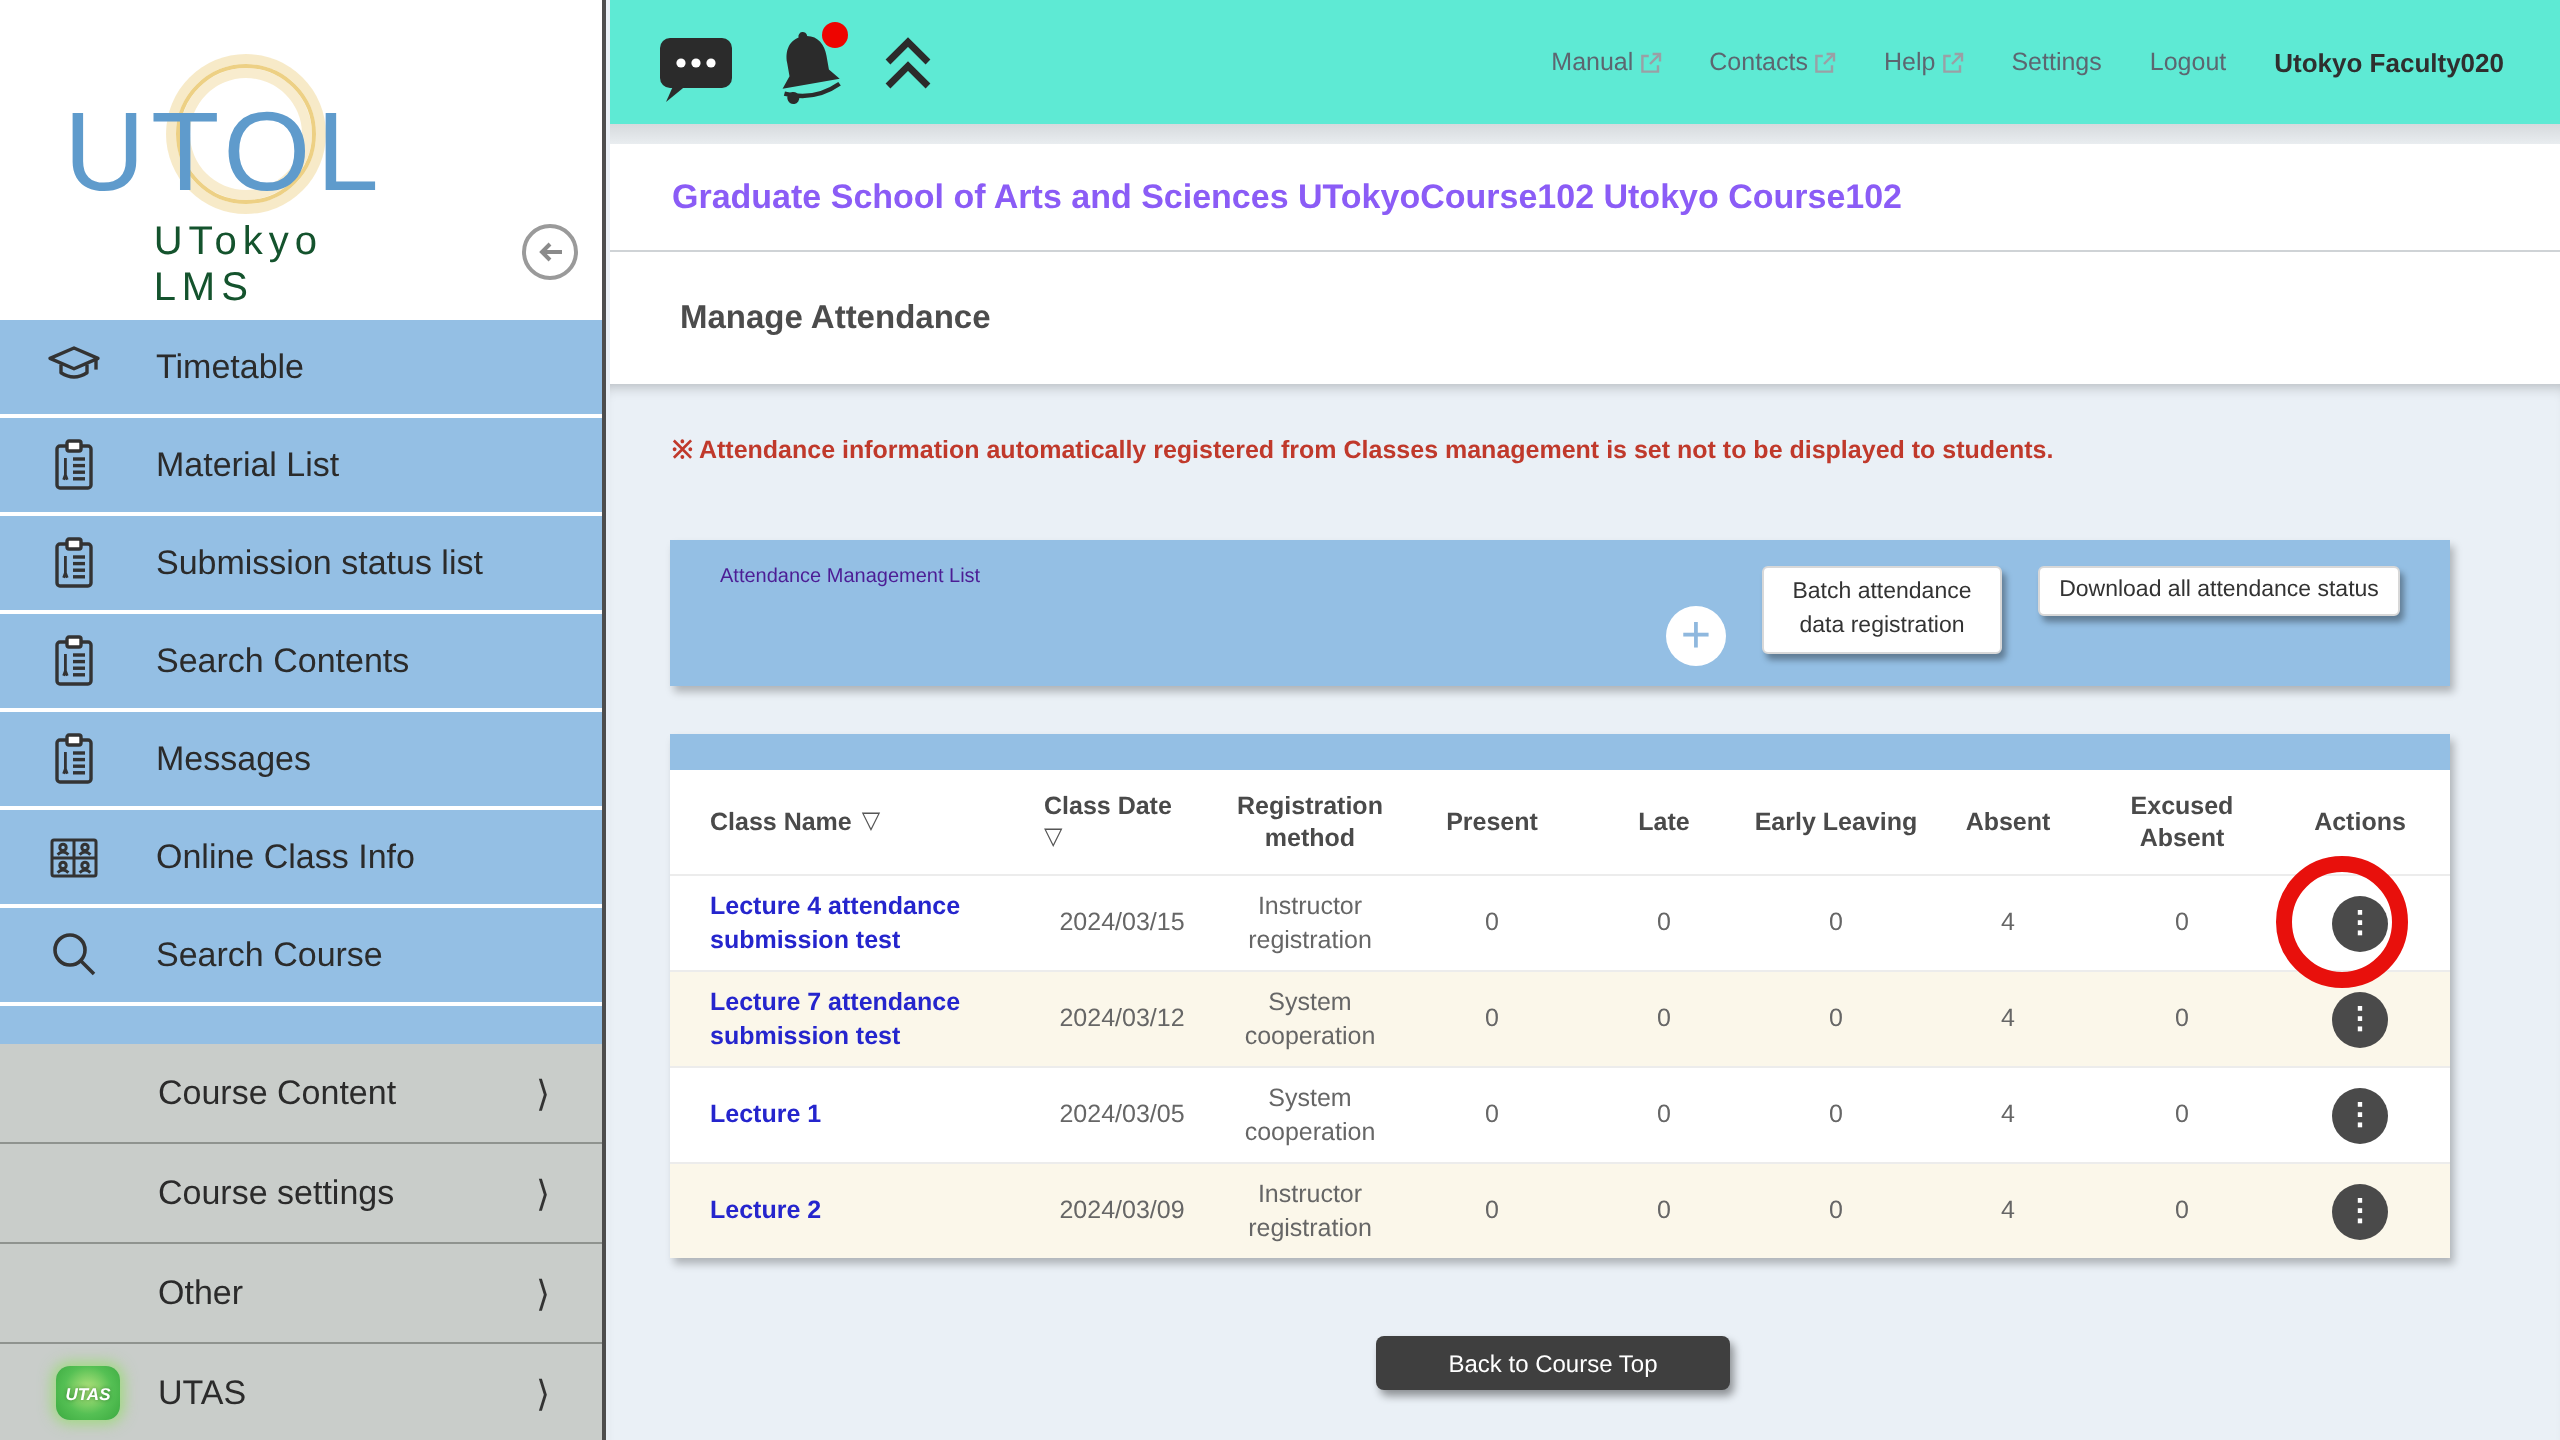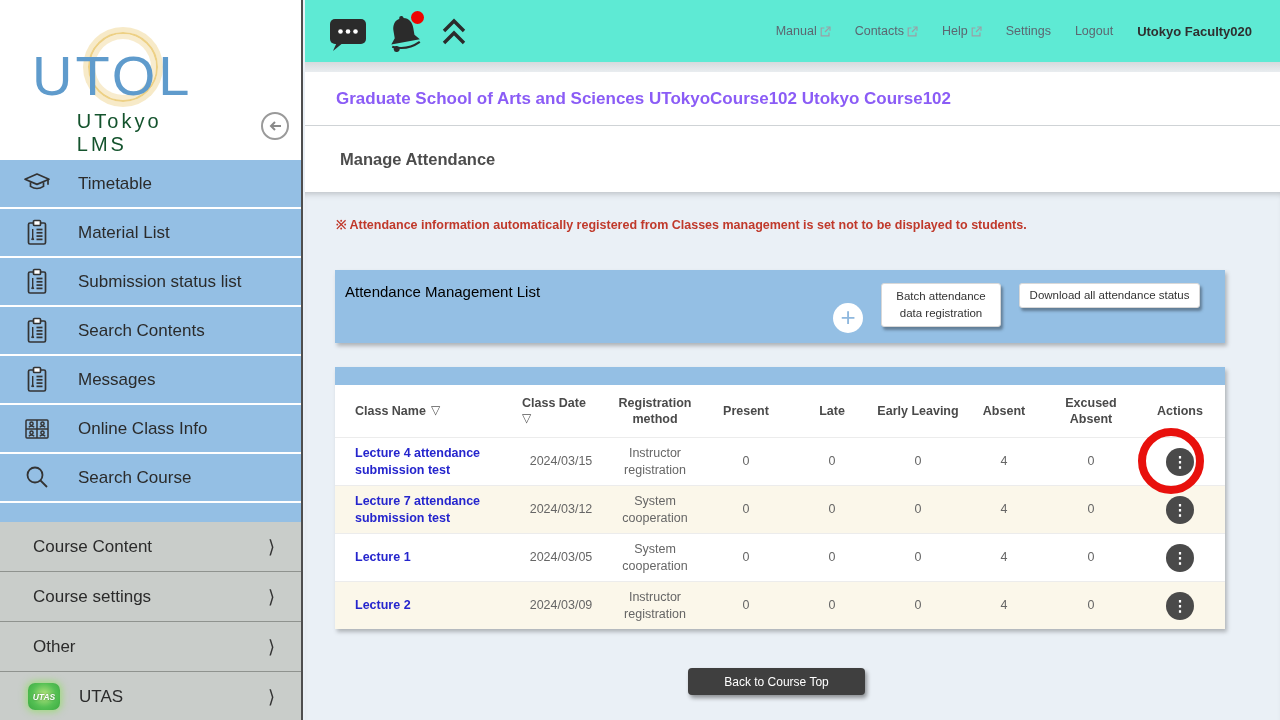--- a/index.html
+++ b/index.html
@@ -20,21 +20,21 @@
   .collapse-btn{position:absolute;left:261px;top:112px;width:28px;height:28px;border:2px solid #9a9a9a;
     border-radius:50%;background:#fff;display:flex;align-items:center;justify-content:center;box-sizing:border-box;cursor:pointer;}
   .nav-blue{position:absolute;left:0;top:160px;width:100%;}
   .nav-item{height:47px;margin-bottom:2px;background:#94bfe4;display:flex;align-items:center;cursor:pointer;}
   .nav-item .ic{width:34px;margin-left:20px;display:flex;align-items:center;justify-content:center;}
   .nav-item .lbl{margin-left:24px;font-size:17px;color:#2b2b2b;}
   .blue-spacer{height:19px;background:#94bfe4;}
   .nav-gray{position:absolute;left:0;top:522px;width:100%;}
   .gray-item{height:49px;background:#c9cdca;border-top:1px solid #8f938f;display:flex;align-items:center;position:relative;cursor:pointer;}
   .gray-item:first-child{border-top:none;}
-  .gray-item .lbl{margin-left:33px;font-size:17px;color:#2b2b2b;}
+  .gray-item .lbl{margin-left:79px;font-size:17px;color:#2b2b2b;}
   .gray-item .chev{position:absolute;right:26px;font-size:18px;color:#333;}
   .utas-badge{position:absolute;left:28px;top:11px;width:32px;height:27px;border-radius:7px;
     background:radial-gradient(circle at 50% 45%, #b9e57f 0%, #55c054 55%, #3aa93f 100%);
     box-shadow:0 0 7px 2px rgba(150,220,110,.8);display:flex;align-items:center;justify-content:center;}
   .utas-badge span{color:#fff;font-size:8.5px;font-weight:bold;font-style:italic;text-shadow:0 0 2px #2d7a2d;letter-spacing:0;}
   .gray-item .lbl-utas{margin-left:79px;}
   
   .topbar{position:absolute;left:305px;top:0;width:975px;height:62px;background:#5eead4;}
   .topbar-icons{position:absolute;left:22px;top:8px;display:flex;align-items:center;}
   .tb-icon{margin-right:12px;position:relative;cursor:pointer;display:flex;align-items:center;justify-content:center;}
@@ -51,21 +51,21 @@
     font-size:17px;font-weight:bold;color:#8b5cf6;}
   .section-title{height:66px;display:flex;align-items:center;padding-left:35px;
     font-size:16.5px;font-weight:bold;color:#4c4c4c;}
   
   .content{position:absolute;left:305px;top:192px;width:975px;height:528px;background:#eaf0f6;
     box-shadow:inset 0 6px 7px -5px rgba(0,0,0,.25);}
   .warning{position:absolute;left:31px;top:24px;font-size:12.5px;font-weight:bold;color:#c0392b;}
   
   .panel{position:absolute;left:30px;top:78px;width:890px;height:73px;background:#94bfe4;
     box-shadow:2px 3px 4px rgba(0,0,0,.25);}
-  .panel-title{position:absolute;left:10px;top:13px;font-size:15px;color:#000000;}
+  .panel-title{position:absolute;left:25px;top:13px;font-size:10px;color:#4c1d95;}
   .plus-btn{position:absolute;left:498px;top:33px;width:30px;height:30px;border-radius:50%;background:#fff;
     display:flex;align-items:center;justify-content:center;cursor:pointer;}
   .plus-btn span{color:#8fb8de;font-size:26px;font-weight:300;line-height:1;margin-top:-3px;}
   .panel-btn{position:absolute;background:#fff;border:1px solid #d8d8d8;border-radius:3px;
     box-shadow:2px 3px 3px rgba(0,0,0,.35);font-size:11.5px;color:#333;line-height:1.45;
     display:flex;align-items:center;justify-content:center;text-align:center;cursor:pointer;box-sizing:border-box;}
   .btn-batch{left:546px;top:13px;width:120px;height:44px;padding:0 6px;}
   .btn-download{left:684px;top:13px;width:181px;height:25px;white-space:nowrap;}
   
   .table-wrap{position:absolute;left:30px;top:175px;width:890px;background:#fff;

